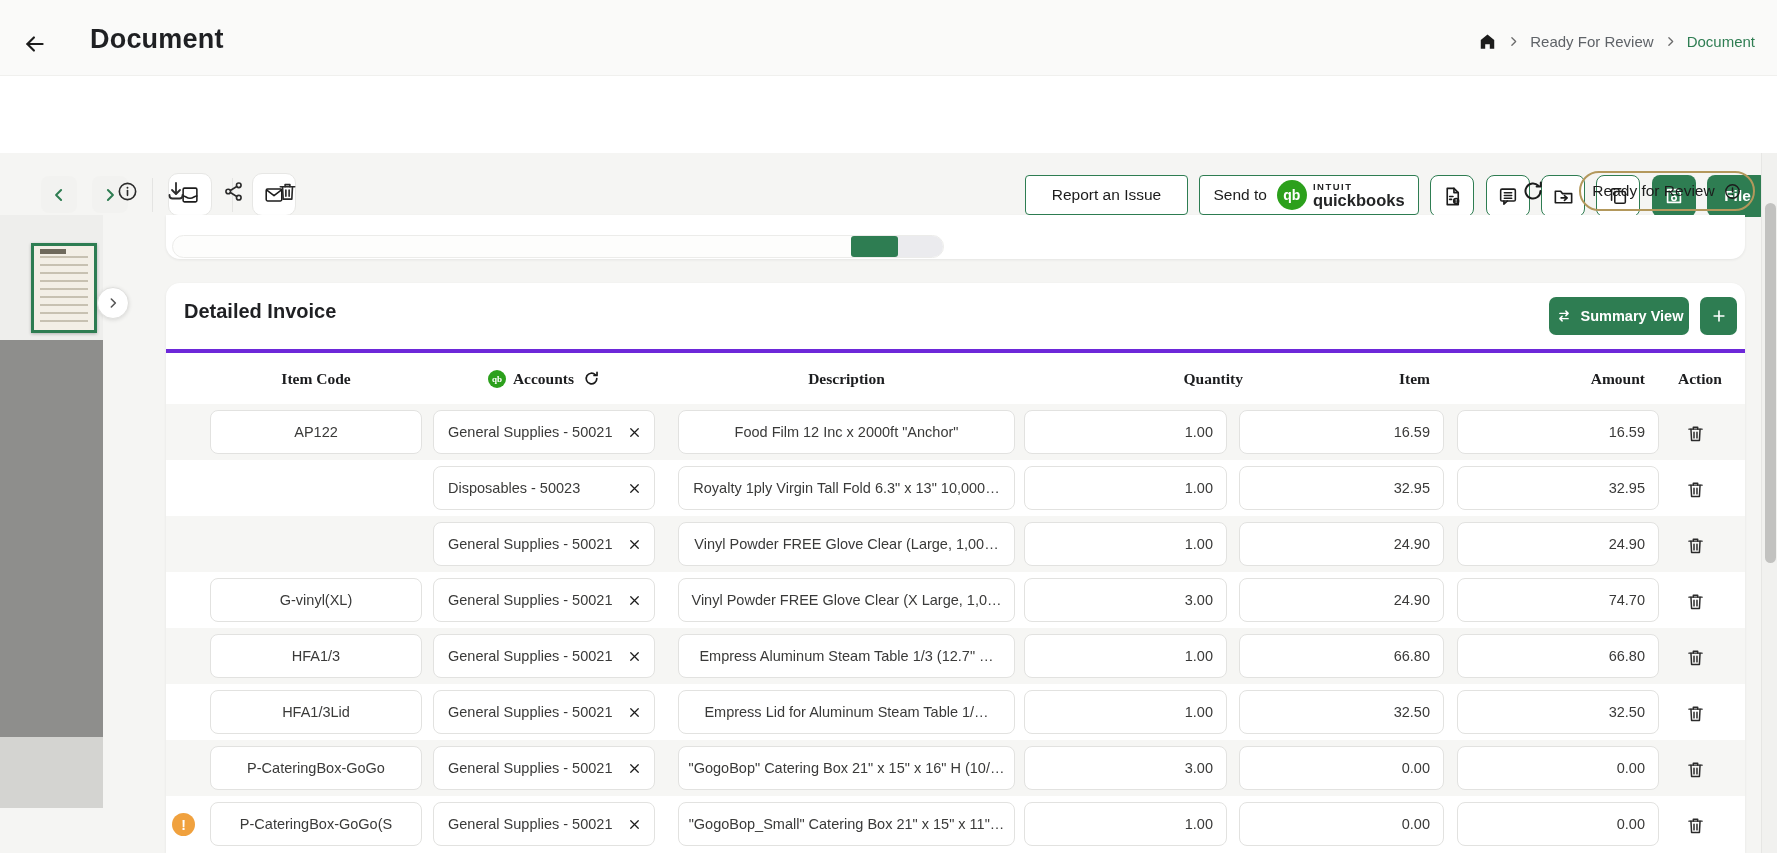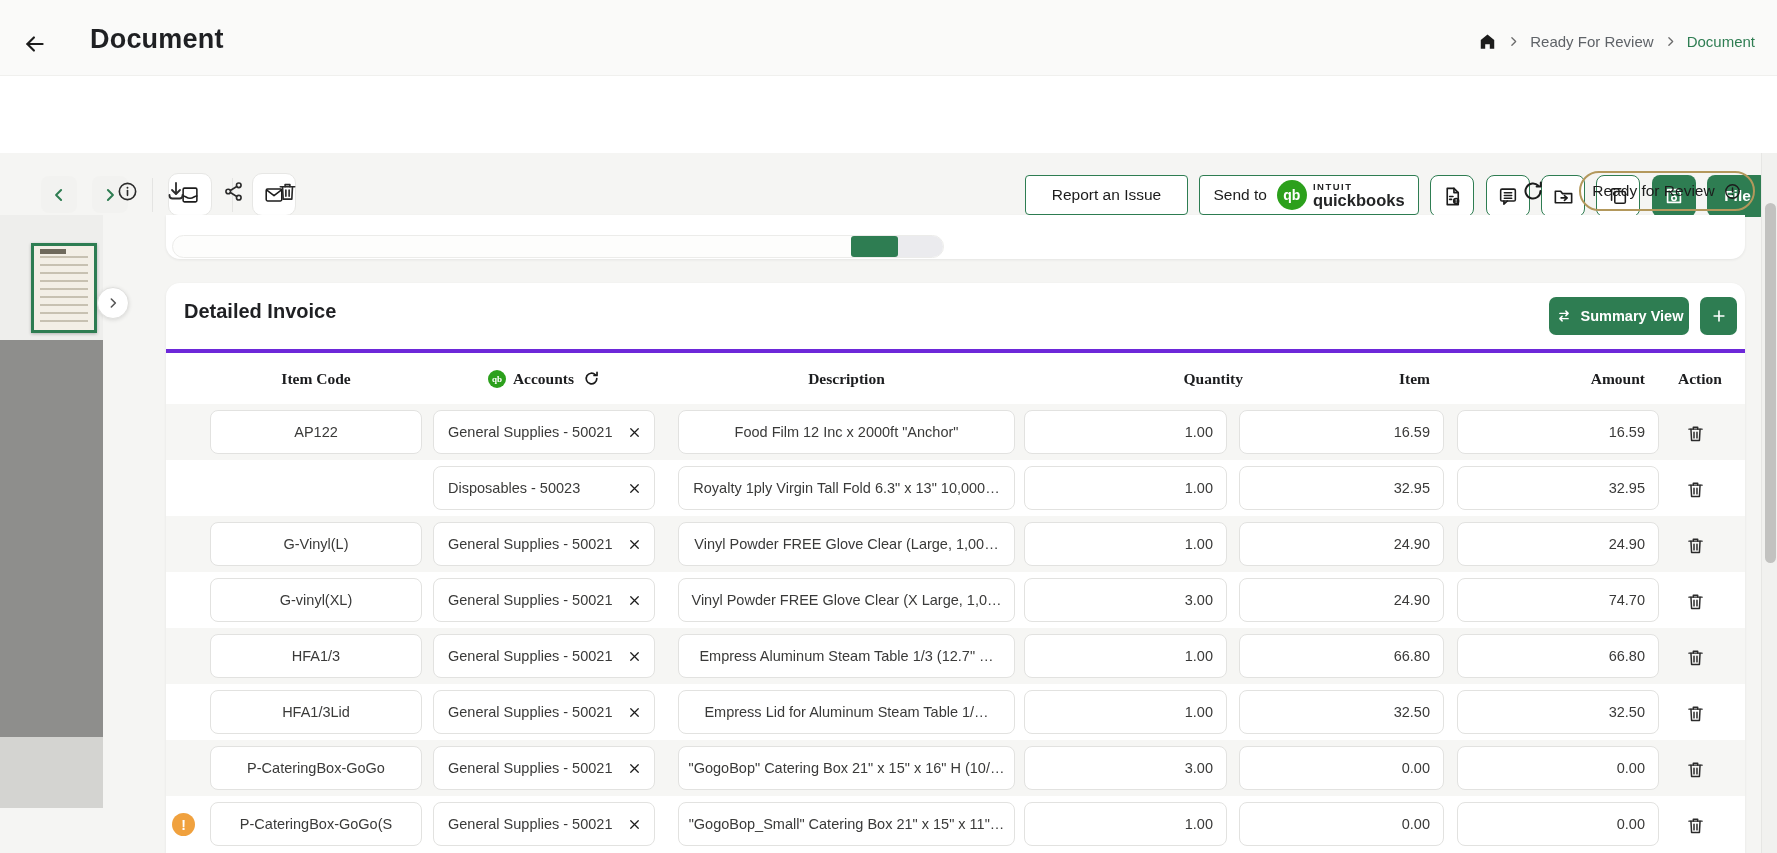--- a/index.html
+++ b/index.html
@@ -401,21 +401,20 @@
               <path d="M4.5 7h15"></path>
               <path d="M9.5 7V4.8h5V7"></path>
               <path d="M6.8 7l.7 13h9l.7-13"></path>
               <path d="M10.3 10.5v6.5M13.7 10.5v6.5"></path>
             </svg>
       </span>
     </button>
   </div>
       <div class="t-row stripe">
 
-    <input class="cellbox c-item" value="G-Vinyl(L)" style="">
     <div class="cellbox c-acc">
       <span class="acc-text">General Supplies - 50021</span>
       <button class="acc-x">
         <span>
           <svg width="15" height="15" viewBox="0 0 24 24" fill="none" stroke="#1c1c1c" stroke-width="2" stroke-linecap="round">
                 <path d="M6 6l12 12M18 6L6 18"></path>
               </svg>
         </span>
       </button>
     </div>

